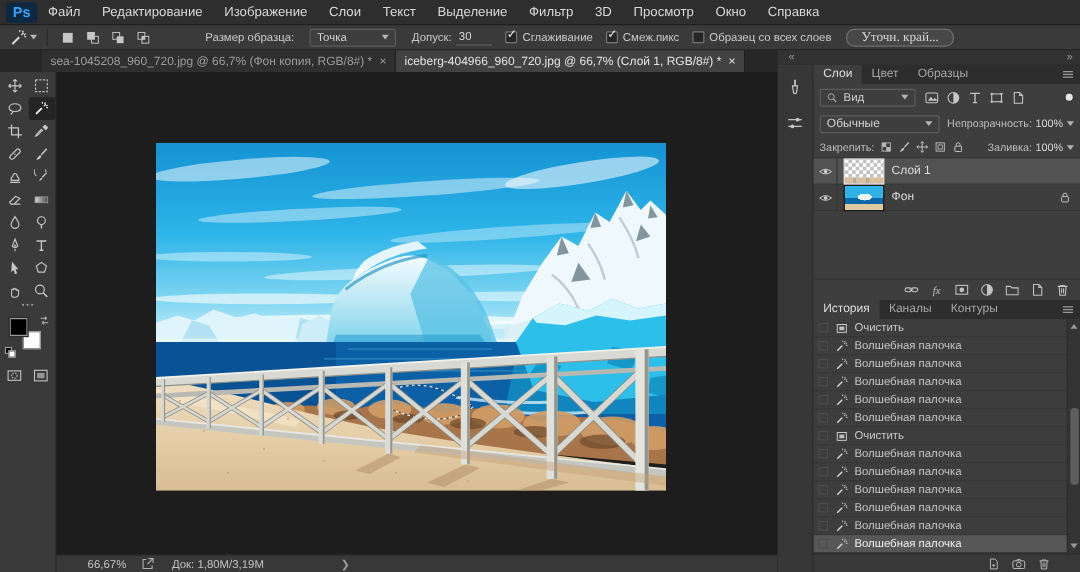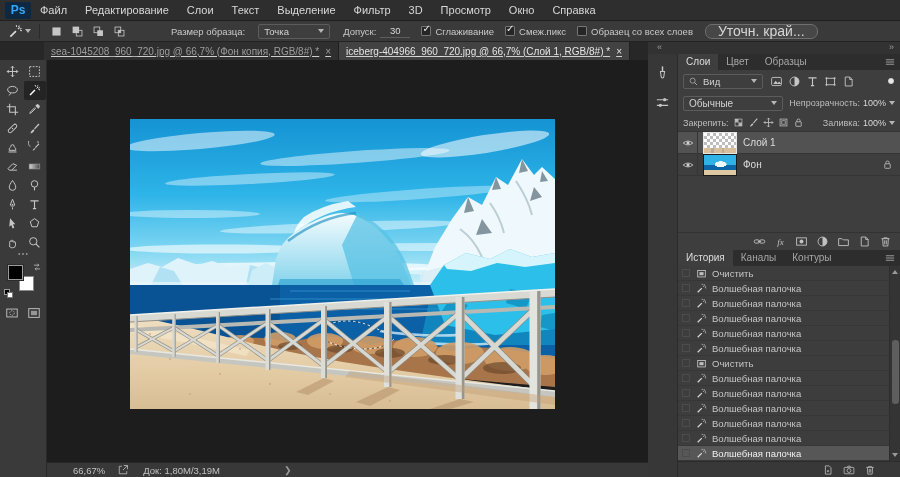--- a/index.html
+++ b/index.html
@@ -25,34 +25,34 @@
   .optionsbar .lbl { white-space:nowrap; }
   .tool-preview { margin-left:8px; display:flex; align-items:center; gap:2px; color:#d8d8d8; }
   .caret { width:0; height:0; border-left:3px solid transparent; border-right:3px solid transparent;
            border-top:4px solid #b5b5b5; }
   .vsep { width:1px; height:15px; background:#2b2b2b; margin:0 6px 0 8px; }
   .mode-btn { width:20px; height:18px; display:flex; align-items:center; justify-content:center;
               color:#c6c6c6; border-radius:2px; }
   .ps-select { height:15px; background:#3e3e3e; border:1px solid #5c5c5c; border-radius:2px;
                display:flex; align-items:center; padding:0 5px; gap:5px; color:#d2d2d2; }
   .ps-select .caret { margin-left:auto; }
-  .tol-input { width:30px; border-bottom:1px solid #5e5e5e; color:#d8d8d8; padding:0 2px 1px 2px;text-align:center; }
+  .tol-input { width:30px; border-bottom:1px solid #5e5e5e; color:#d8d8d8; padding:0 2px 1px 2px; }
   .chk { display:flex; align-items:center; gap:4px; margin-left:11px; }
   .chk .box { position:relative; width:10px; height:10px; background:#262626;
               border:1px solid #767676; border-radius:1px; }
   .chk .tick { position:absolute; left:0px; top:-4px; font-size:10px; color:#efefef; visibility:hidden; }
   .chk.checked .tick { visibility:visible; }
   .refine-btn { margin-left:12px; height:15px; padding:0 12px; background:#474747;
-                border:1px solid #6f6f6f; border-radius:7px; color:#d6d6d6; font-size:14px;
-                display:flex; align-items:center; }
+                border:1px solid #6f6f6f; border-radius:7px; color:#d6d6d6; font-size:11px;
+                display:flex; align-items:center;font-family:Liberation Serif, serif; }
   .workspace { margin-left:auto; margin-right:8px; width:134px; background:#484848; border-color:#2a2a2a; }
 
   
   .tabsbar { left:0; top:42px; width:648px; height:18px; background:#272727; display:flex;
-             padding-left:44px;text-decoration:underline; }
+             padding-left:35px; }
   .doc-tab { height:18px; display:flex; align-items:center; gap:6px; padding:0 7px;
              font-size:10px; color:#9d9d9d; background:#2f2f2f; border-right:1px solid #202020;
              white-space:nowrap; }
   .doc-tab.active { background:#424242; color:#e4e4e4; }
   .doc-tab .x { font-size:10px; color:inherit; }
 
   
   .toolbar { left:0; top:60px; width:47px; height:417px; background:#3a3a3a;
              border-right:1px solid #2a2a2a; }
   .tool-grid { position:absolute; left:1px; top:2px; width:45px; display:grid;
@@ -403,20 +403,21 @@
 </svg>
 
 <div id="app">
 
   <div class="abs menubar">
     <div class="ps-logo">Ps</div>
     <div style="display:flex">
 
     <span class="mitem">Файл</span>
         <span class="mitem">Редактирование</span>
+        <span class="mitem">Изображение</span>
         <span class="mitem">Слои</span>
         <span class="mitem">Текст</span>
         <span class="mitem">Выделение</span>
         <span class="mitem">Фильтр</span>
         <span class="mitem">3D</span>
         <span class="mitem">Просмотр</span>
         <span class="mitem">Окно</span>
         <span class="mitem">Справка</span>
       </div>
   </div>

